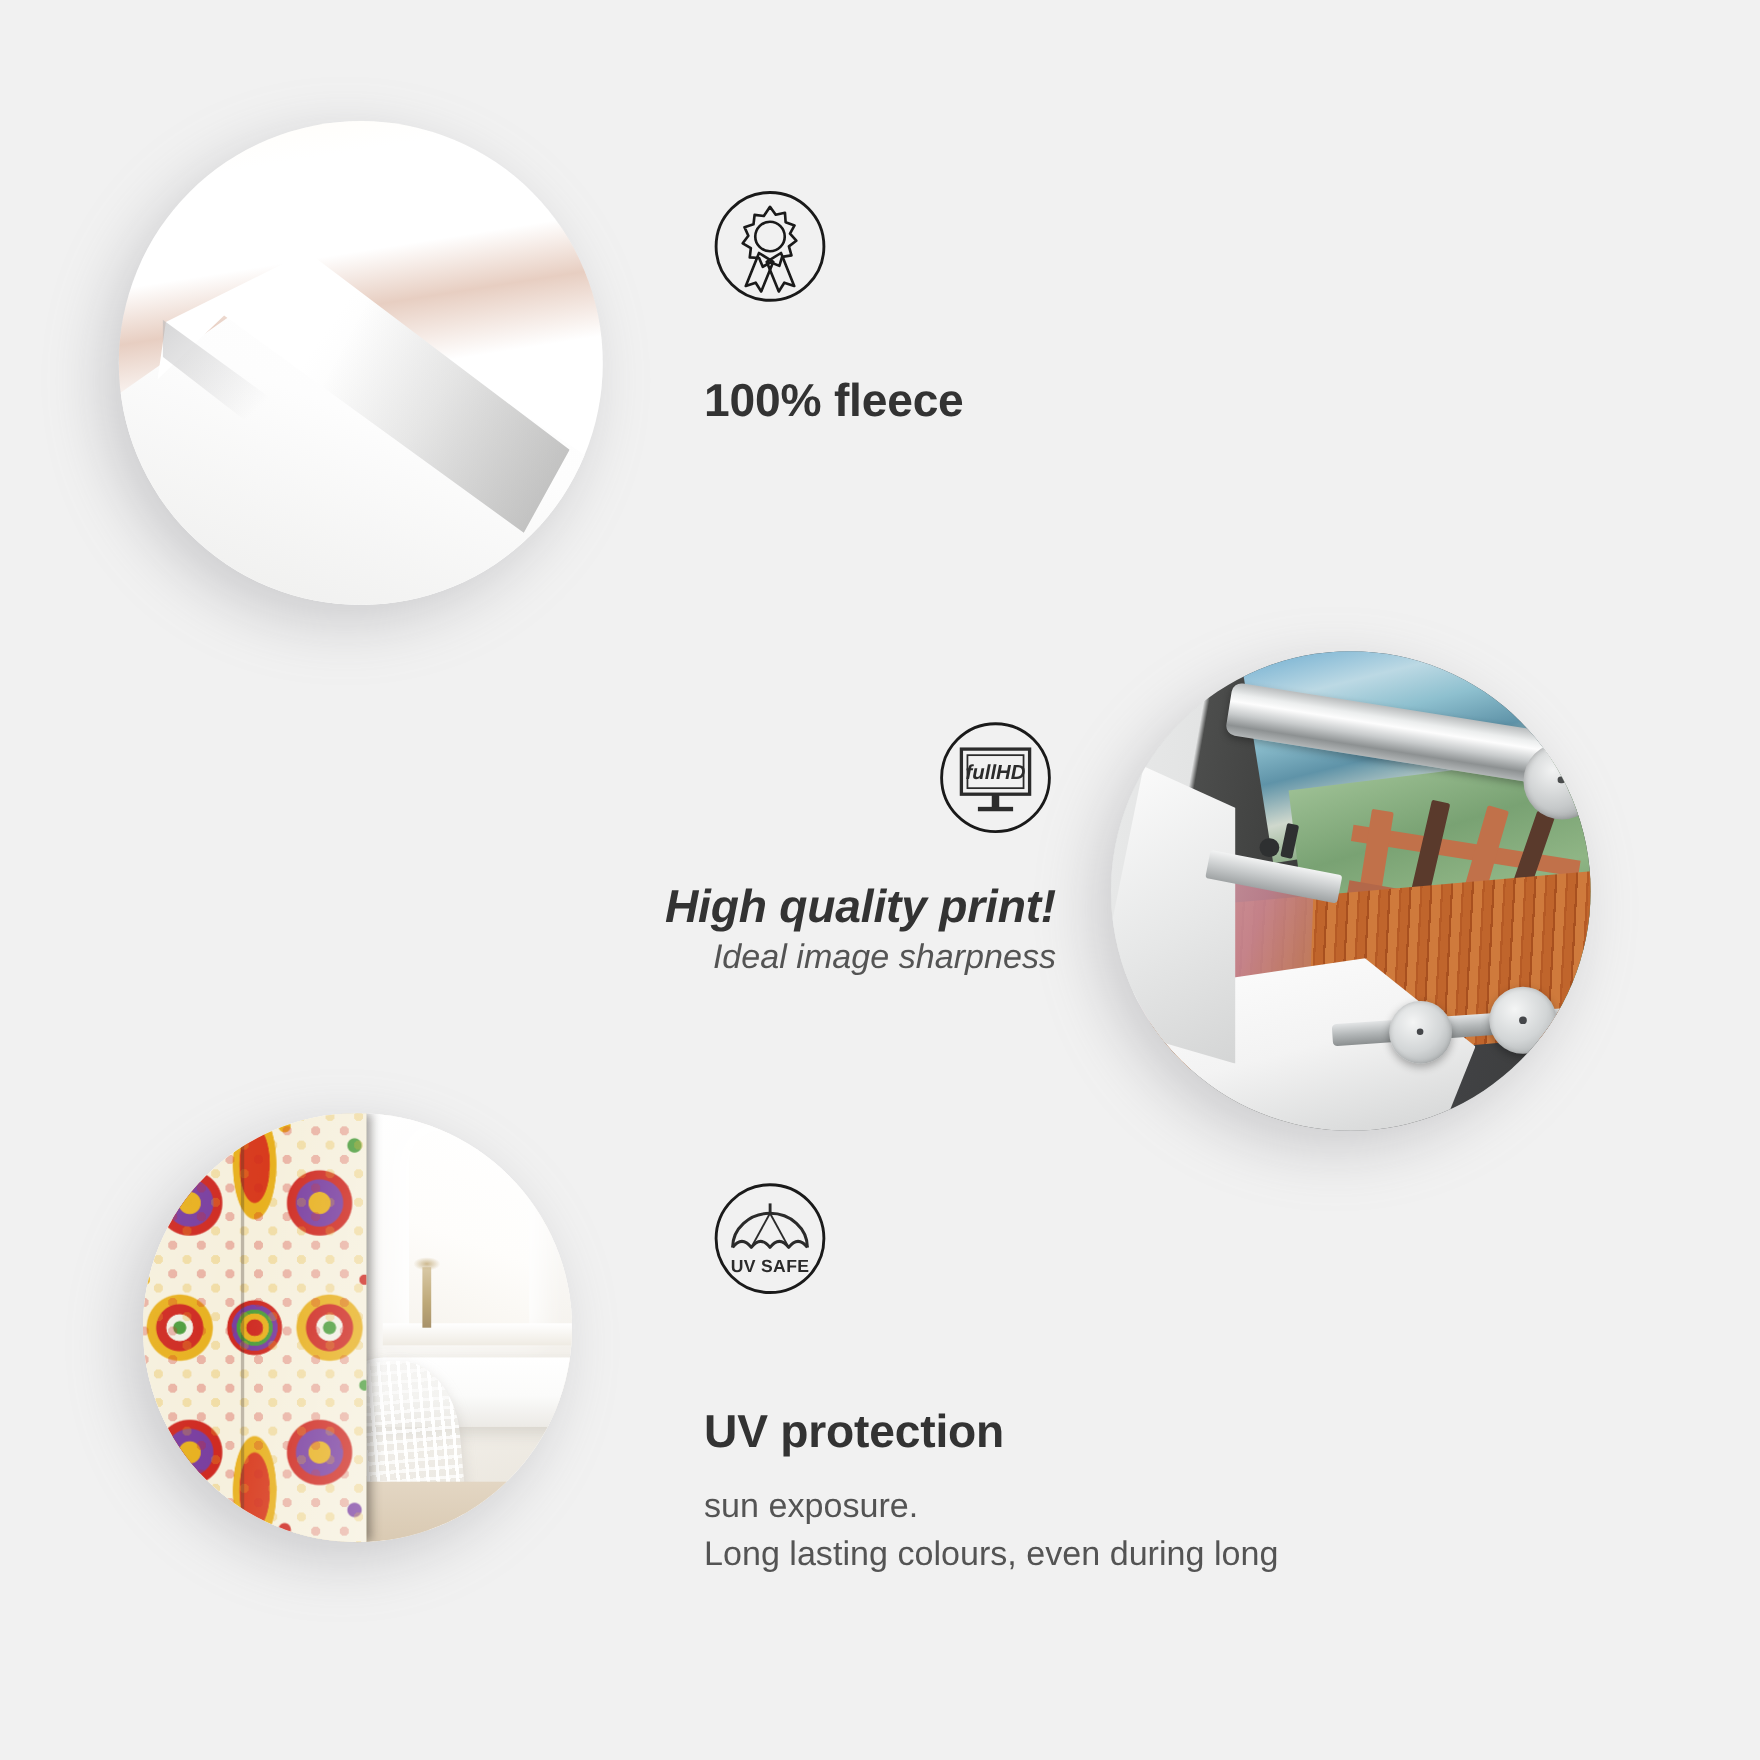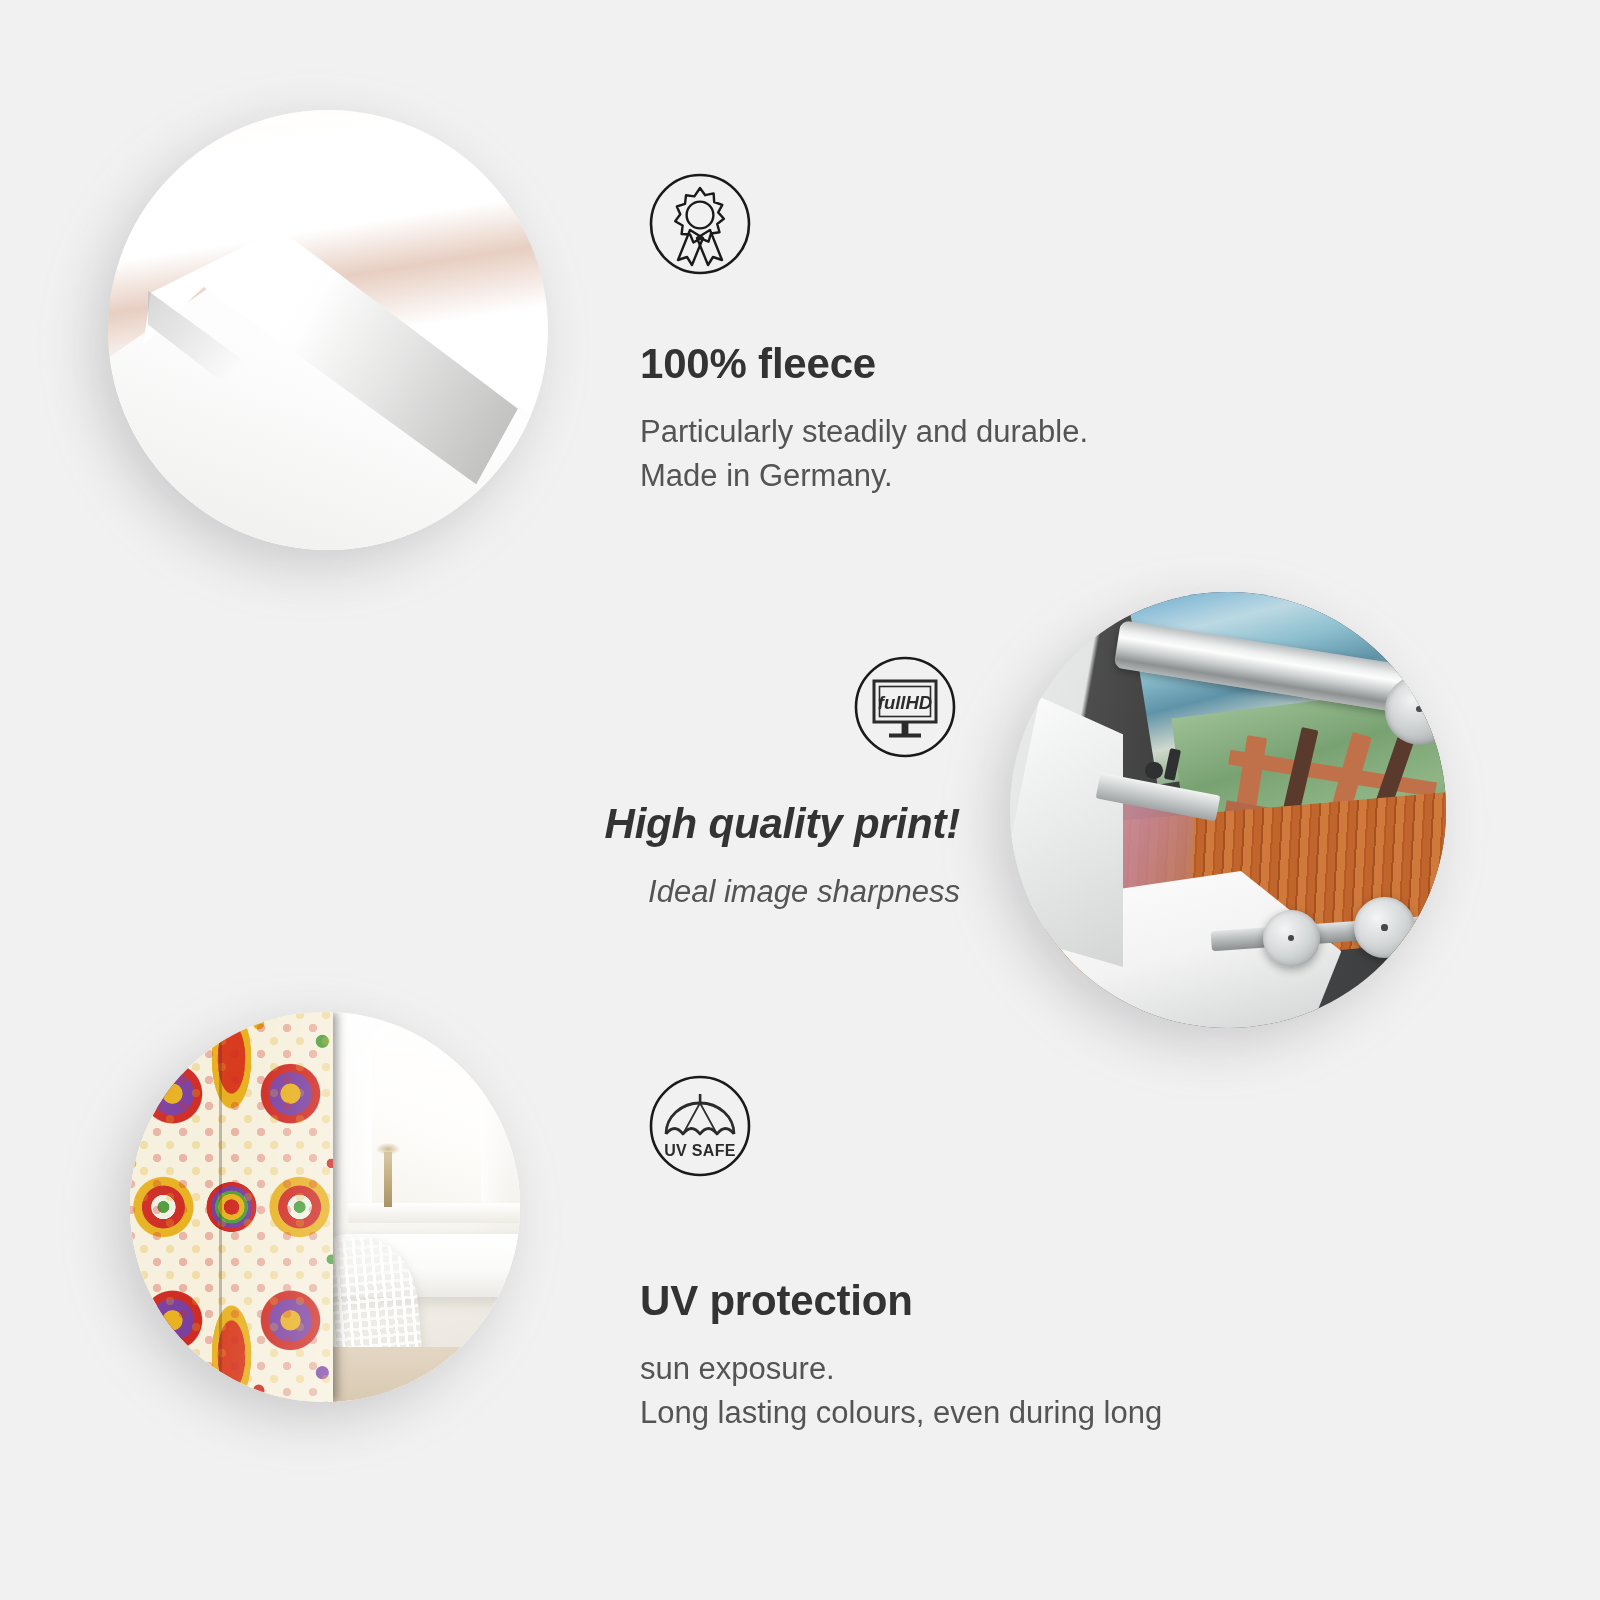--- a/index.html
+++ b/index.html
@@ -410,24 +410,20 @@
         <path d="M52 16 L57.2 23.2 L65.6 21.4 L66.2 30 L74.3 32.9 L70.2 40.4
                  L75.9 46.8 L69.2 52 L71.5 60.2 L63 61.5 L60.5 69.7 L52.6 66.4
                  L45.4 70.5 L42.1 62.5 L33.6 62 L34.6 53.5 L27.2 49.2 L32.3 42.3
                  L28.8 34.5 L37 31.9 L38 23.3 L46.4 24.4 Z" stroke="#1a1a1a" stroke-width="2.4" fill="none" stroke-linejoin="round"></path>
         <circle cx="52" cy="43" r="13.4" stroke="#1a1a1a" stroke-width="2.4" fill="none"></circle>
       </svg>
     </div>
 
     <div class="t-left" style="position:absolute; left:640px; top:340px; width:760px;">
       <h2 class="f-title">100% fleece</h2>
-      <p class="f-body" style="margin-top:22px;">
-        <span class="ln">Particularly steadily and durable.</span>
-        <span class="ln">Made in Germany.</span>
-      </p>
     </div>
   </div>
 
   <div class="feature">
 
     <div class="photo-wrap" style="left:1010px; top:592px; width:436px; height:436px;">
       <div class="photo">
         <div class="p2">
           <div class="wall-dark"></div>
           <div class="print-sea"></div>
@@ -460,21 +456,21 @@
         <rect x="21" y="26" width="62" height="41" stroke="#2b2b2b" stroke-width="3" fill="none"></rect>
         <rect x="26.5" y="31.5" width="51" height="30" stroke="#2b2b2b" stroke-width="1.6" fill="none"></rect>
         <rect x="48.6" y="67" width="6.8" height="12" fill="#2b2b2b"></rect>
         <rect x="36" y="78.5" width="32" height="4" fill="#2b2b2b"></rect>
         <text x="52" y="53.5" font-family="'Liberation Sans','DejaVu Sans',sans-serif" font-size="18.5" font-style="italic" font-weight="bold" fill="#2b2b2b" text-anchor="middle">fullHD</text>
       </svg>
     </div>
 
     <div class="t-right" style="position:absolute; left:160px; top:800px; width:800px;font-style:italic;">
       <h2 class="f-title">High quality print!</h2>
-      <p class="f-body" style="margin-top:22px;">
+      <p class="f-body" style="">
         <span class="ln">Ideal image sharpness</span>
       </p>
     </div>
   </div>
 
   <div class="feature">
 
     <div class="photo-wrap" style="left:130px; top:1012px; width:390px; height:390px;">
       <div class="photo">
         <div class="p3">

